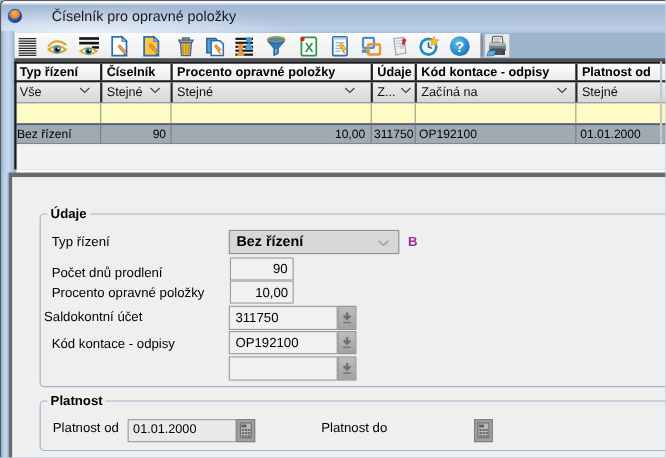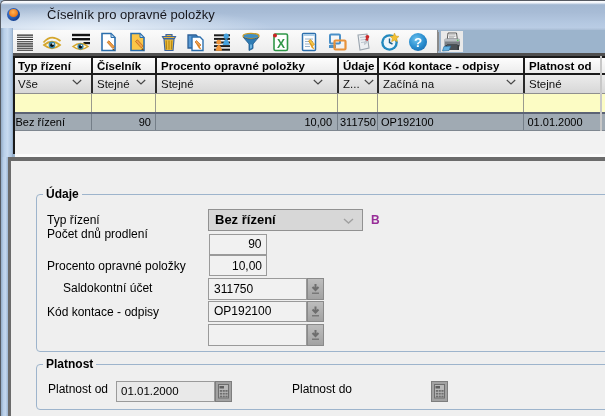--- a/index.html
+++ b/index.html
@@ -311,23 +311,23 @@
   <div id="panel" class="abs"></div>
   <div id="lstrip2" class="abs"></div>
   <div id="ldark" class="abs"></div>
 
   <div id="fs1" class="fs abs"></div>
   <div id="leg1" class="legend abs">Údaje</div>
   <div id="fs2" class="fs abs"></div>
   <div id="leg2" class="legend abs">Platnost</div>
 
   <div class="flabel abs" style="left:47px;top:212.5px;">Typ řízení</div>
-  <div class="flabel abs" style="left:47px;top:227px;">Počet dnů prodlení</div>
+  <div class="flabel abs" style="left:47px;top:241px;">Počet dnů prodlení</div>
   <div class="flabel abs" style="left:47px;top:258.5px;">Procento opravné položky</div>
-  <div class="flabel abs" style="left:63px;top:281px;">Saldokontní účet</div>
+  <div class="flabel abs" style="left:40px;top:281px;">Saldokontní účet</div>
   <div class="flabel abs" style="left:47px;top:304.5px;">Kód kontace - odpisy</div>
 
   <div id="combo1" class="abs">Bez řízení<svg class="abs" style="right:8px;top:8px;" width="11" height="6" viewBox="0 0 11 6">
         <path d="M1 1 L5.5 5 L10 1" fill="none" stroke="#a0a0a0" stroke-width="1.4"></path>
       </svg></div>
   <div class="purple abs" style="left:371px;top:213px;font-weight:bold;">B</div>
 
   <div class="tinput abs" style="left:208.5px;top:233.5px;width:58px;height:21px;line-height:19px;text-align:right;padding-right:4px;">90</div>
   <div class="tinput abs" style="left:208.5px;top:254.5px;width:58.5px;height:21.5px;line-height:20px;text-align:right;padding-right:4px;">10,00</div>
 

